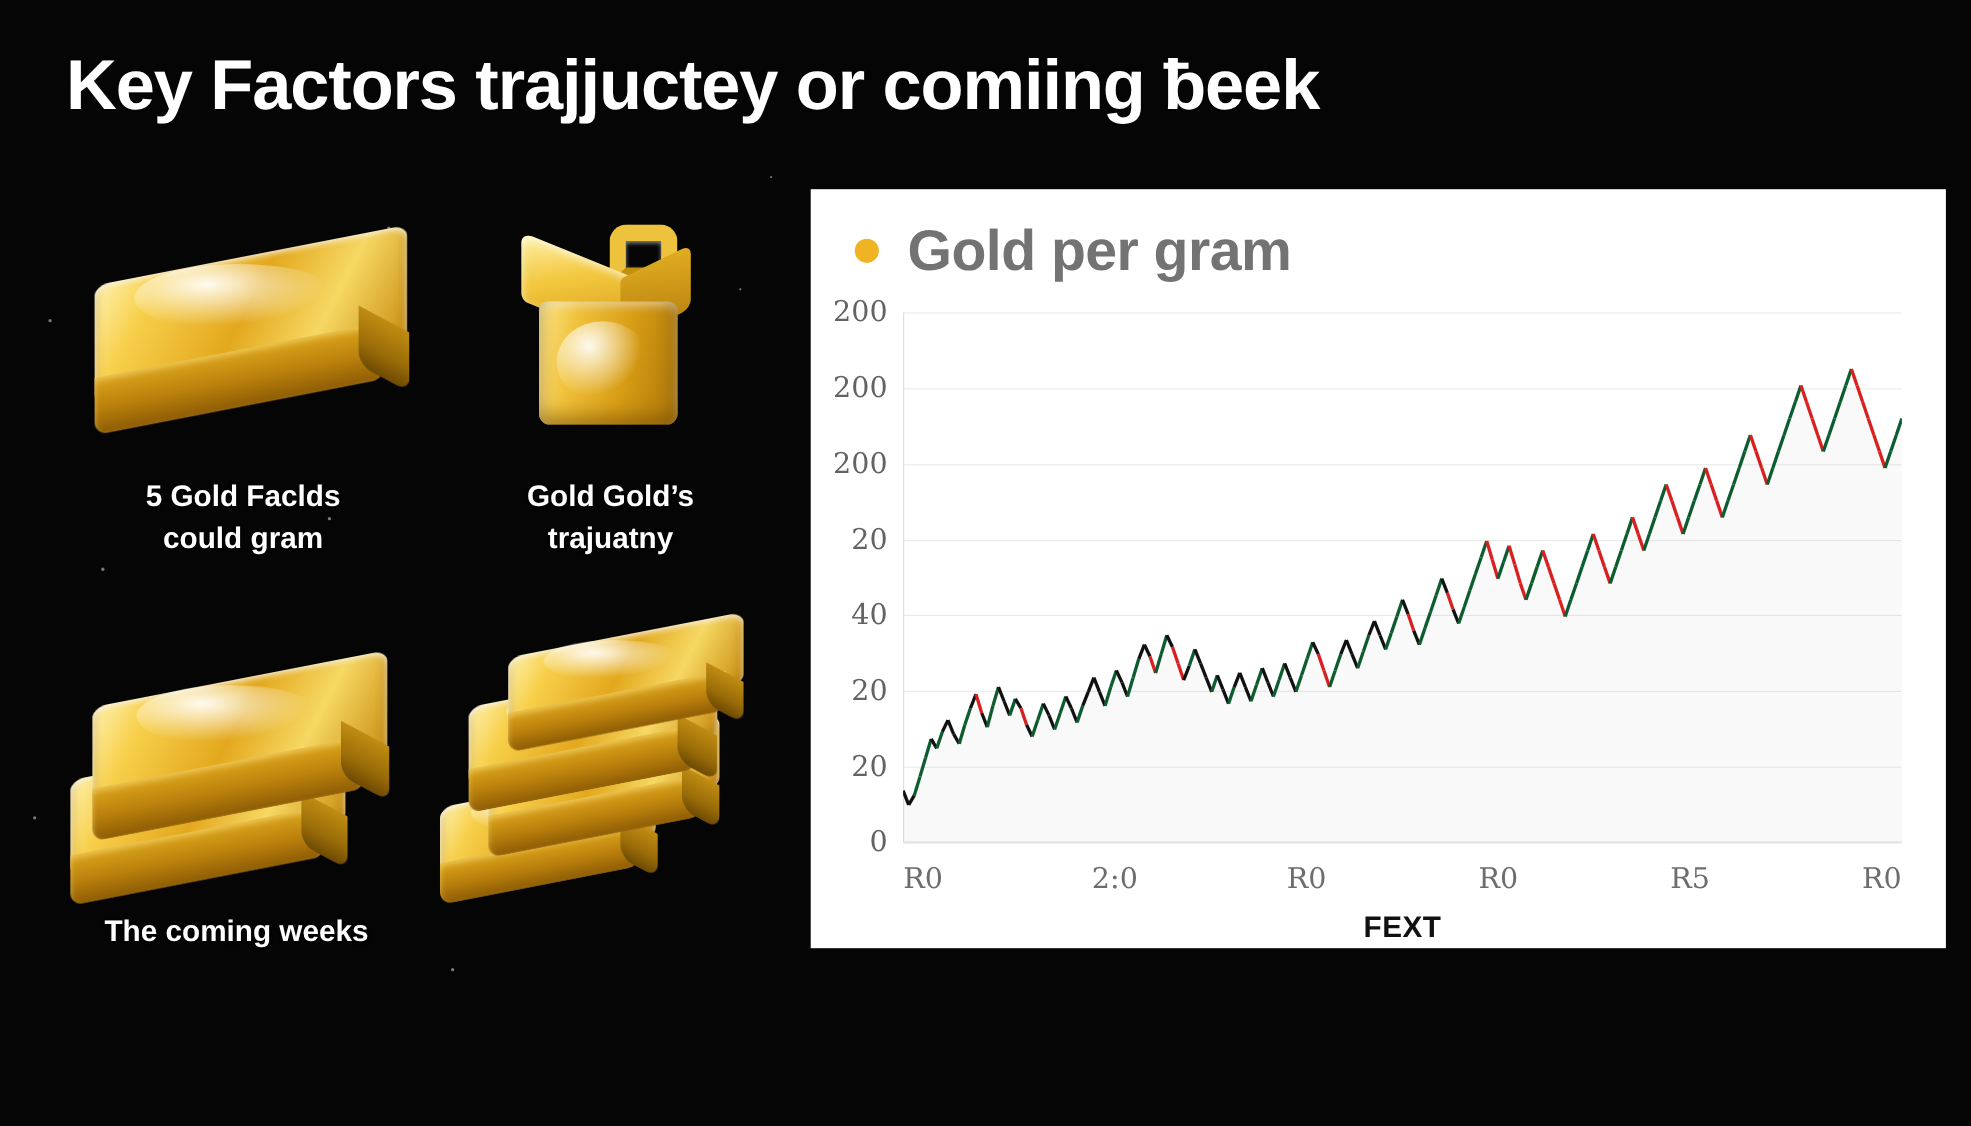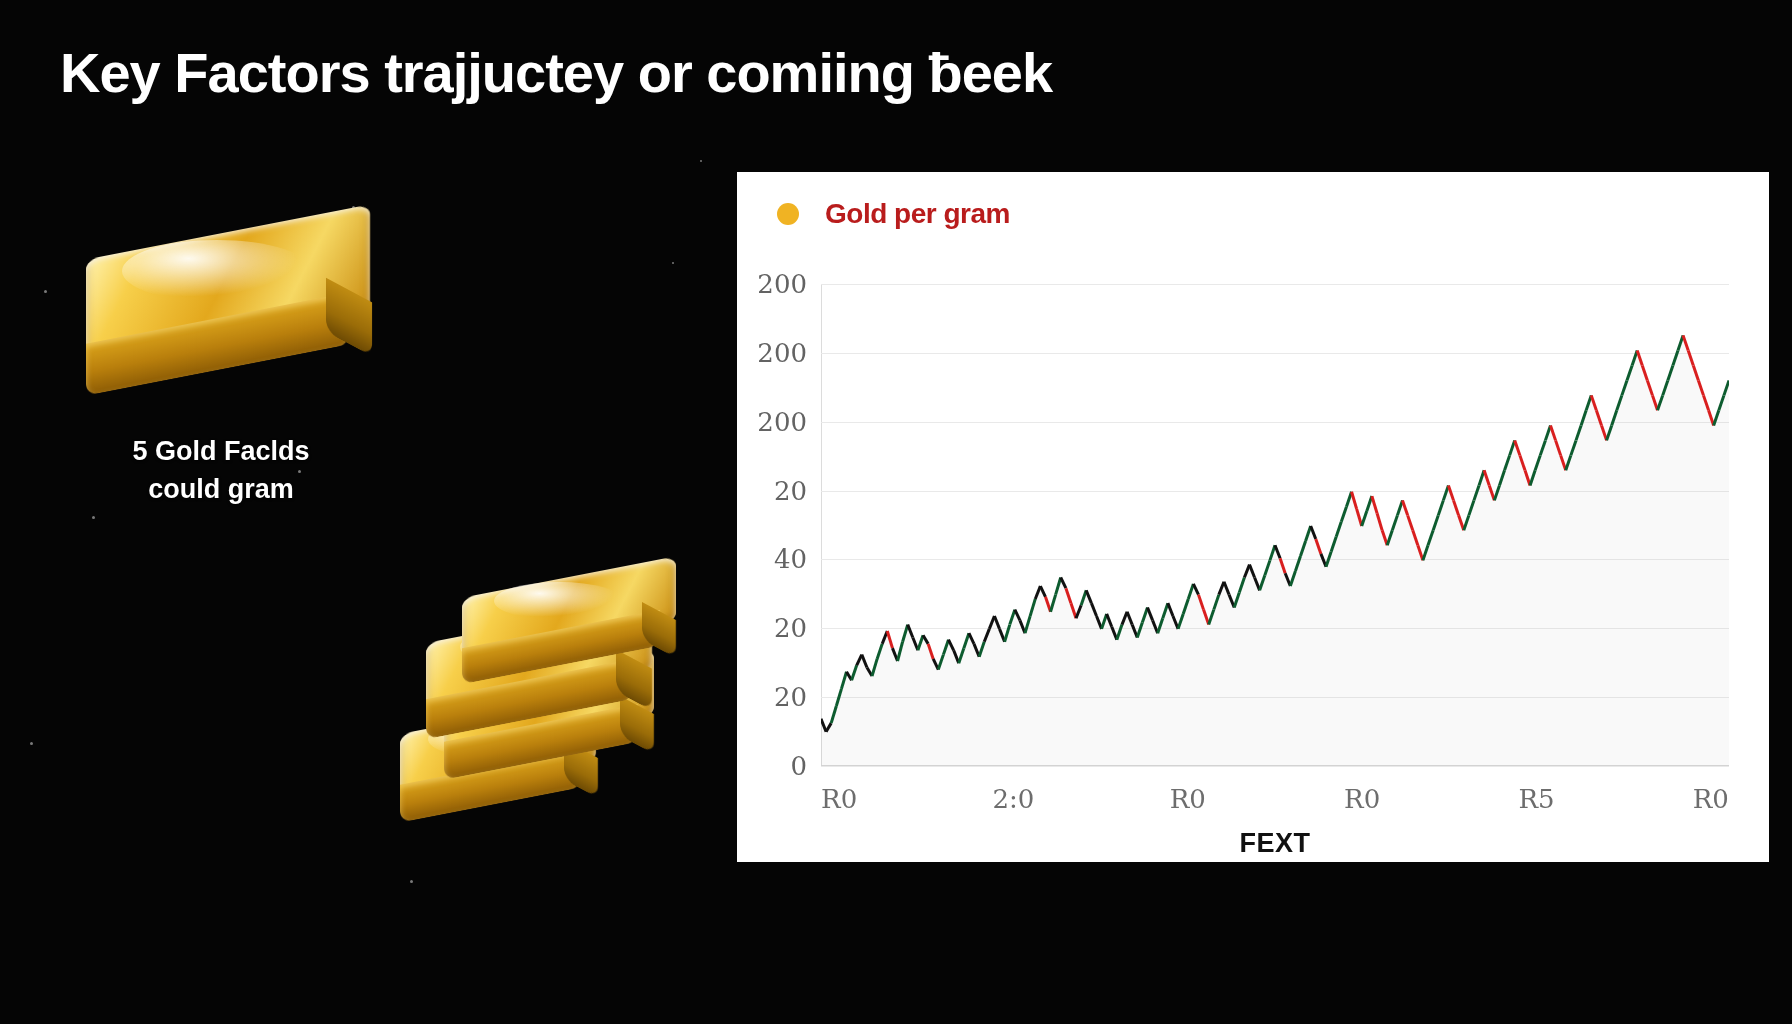--- a/index.html
+++ b/index.html
@@ -10,21 +10,21 @@
     color:#fff; overflow:hidden; position:relative;
   }
   #stage { position:absolute; inset:0; background:#050505; }
 
   
   .speck { position:absolute; background:#d9d9d9; border-radius:50%; opacity:.55; }
 
   
   #headline {
     position:absolute; left:60px; top:44px; width:1700px;
-    font-size:56px; font-weight:700; letter-spacing:-1px;
+    font-size:64px; font-weight:700; letter-spacing:-1px;
     line-height:1.05; color:#ffffff; white-space:nowrap;
   }
 
   
   #left-panel { position:absolute; left:40px; top:170px; width:690px; height:800px; }
   .cell { position:absolute; width:330px; height:390px; }
   .cell.c0 { left:16px;  top:0px;   }
   .cell.c1 { left:350px; top:0px;   }
   .cell.c2 { left:10px;  top:395px; }
   .cell.c3 { left:350px; top:395px; }
@@ -85,21 +85,21 @@
     box-shadow:inset 0 2px 4px rgba(255,255,255,.55);
   }
 
   
   #chart-card {
     position:absolute; left:737px; top:172px; width:1032px; height:690px;
     background:#ffffff;
   }
   #legend { position:absolute; left:40px; top:26px; display:flex; align-items:center; gap:26px; }
   #legend .dot { width:22px; height:22px; border-radius:50%; background:#f0b323; }
-  #legend .lbl { font-size:28px; font-weight:700; color:#b91c1c; letter-spacing:-.5px; }
+  #legend .lbl { font-size:52px; font-weight:700; color:#737373; letter-spacing:-.5px; }
 
   #plot { position:absolute; left:84px; top:112px; right:40px; bottom:96px; }
   .gridline { position:absolute; left:0; right:0; height:1px; background:#e9e9e9; }
   .axis-left { position:absolute; left:0; top:0; bottom:0; width:1px; background:#dcdcdc; }
   .axis-bottom { position:absolute; left:0; right:0; bottom:0; height:1px; background:#d7d7d7; }
   .ytick {
     position:absolute; right:calc(100% + 14px); transform:translateY(-50%);
     font-size:26px; color:#636363; font-family:"DejaVu Serif", serif; white-space:nowrap;
   }
   .xtick {
@@ -139,21 +139,56 @@
           <div class="ing-side" style="left:258px;top:58px; width:46px;  height:54px;  transform:skewY(28deg);"></div>
           <div class="gloss" style="left:54px; top:8px;  width:190px; height:62px;"></div>
         </div>
       </div>
       <div class="cap">
         <span>5 Gold Faclds</span>
         <span>could gram</span>
       </div>
     </div>
 
-
+    <div class="cell c1">
+      <div class="art">
+        <div class="house" style="left:78px; top:18px; width:180px; height:210px;">
+          <div class="h-handle"></div>
+          <div class="h-roofL"></div>
+          <div class="h-roofR"></div>
+          <div class="h-body"></div>
+          <div class="gloss" style="left:38px; top:104px; width:84px; height:74px;"></div>
+        </div>
+      </div>
+      <div class="cap">
+        <span>Gold Gold’s</span>
+        <span>trajuatny</span>
+      </div>
+    </div>
+
+    <div class="cell c2">
+      <div class="art">
+        <div class="ingot" style="left:6px; top:120px;">
+          <div class="ing-top" style="left:8px; top:0;    width:250px; height:88px; transform:skewY(-11deg);"></div>
+          <div class="ing-front" style="left:8px; top:70px; width:232px; height:46px; transform:skewY(-11deg);"></div>
+          <div class="ing-side" style="left:218px;top:46px;width:42px;  height:48px; transform:skewY(28deg);"></div>
+          <div class="gloss" style="left:44px;top:6px;  width:150px; height:50px;"></div>
+        </div>
+        <div class="ingot" style="left:26px; top:52px;">
+          <div class="ing-top" style="left:8px; top:0;    width:268px; height:96px; transform:skewY(-11deg);"></div>
+          <div class="ing-front" style="left:8px; top:76px; width:248px; height:48px; transform:skewY(-11deg);"></div>
+          <div class="ing-side" style="left:234px;top:50px;width:44px;  height:50px; transform:skewY(28deg);"></div>
+          <div class="gloss" style="left:48px;top:6px;  width:172px; height:56px;"></div>
+        </div>
+      </div>
+      <div class="cap">
+        <span>The coming weeks</span>
+        <span></span>
+      </div>
+    </div>
 
     <div class="cell c3">
       <div class="art">
         <div class="ingot" style="left:4px; top:150px;">
           <div class="ing-top" style="left:6px; top:0;    width:196px; height:66px; transform:skewY(-11deg);"></div>
           <div class="ing-front" style="left:6px; top:52px; width:182px; height:38px; transform:skewY(-11deg);"></div>
           <div class="ing-side" style="left:170px;top:34px;width:34px;  height:40px; transform:skewY(28deg);"></div>
           <div class="gloss" style="left:34px;top:5px;  width:118px; height:38px;"></div>
         </div>
         <div class="ingot" style="left:48px; top:104px;">

